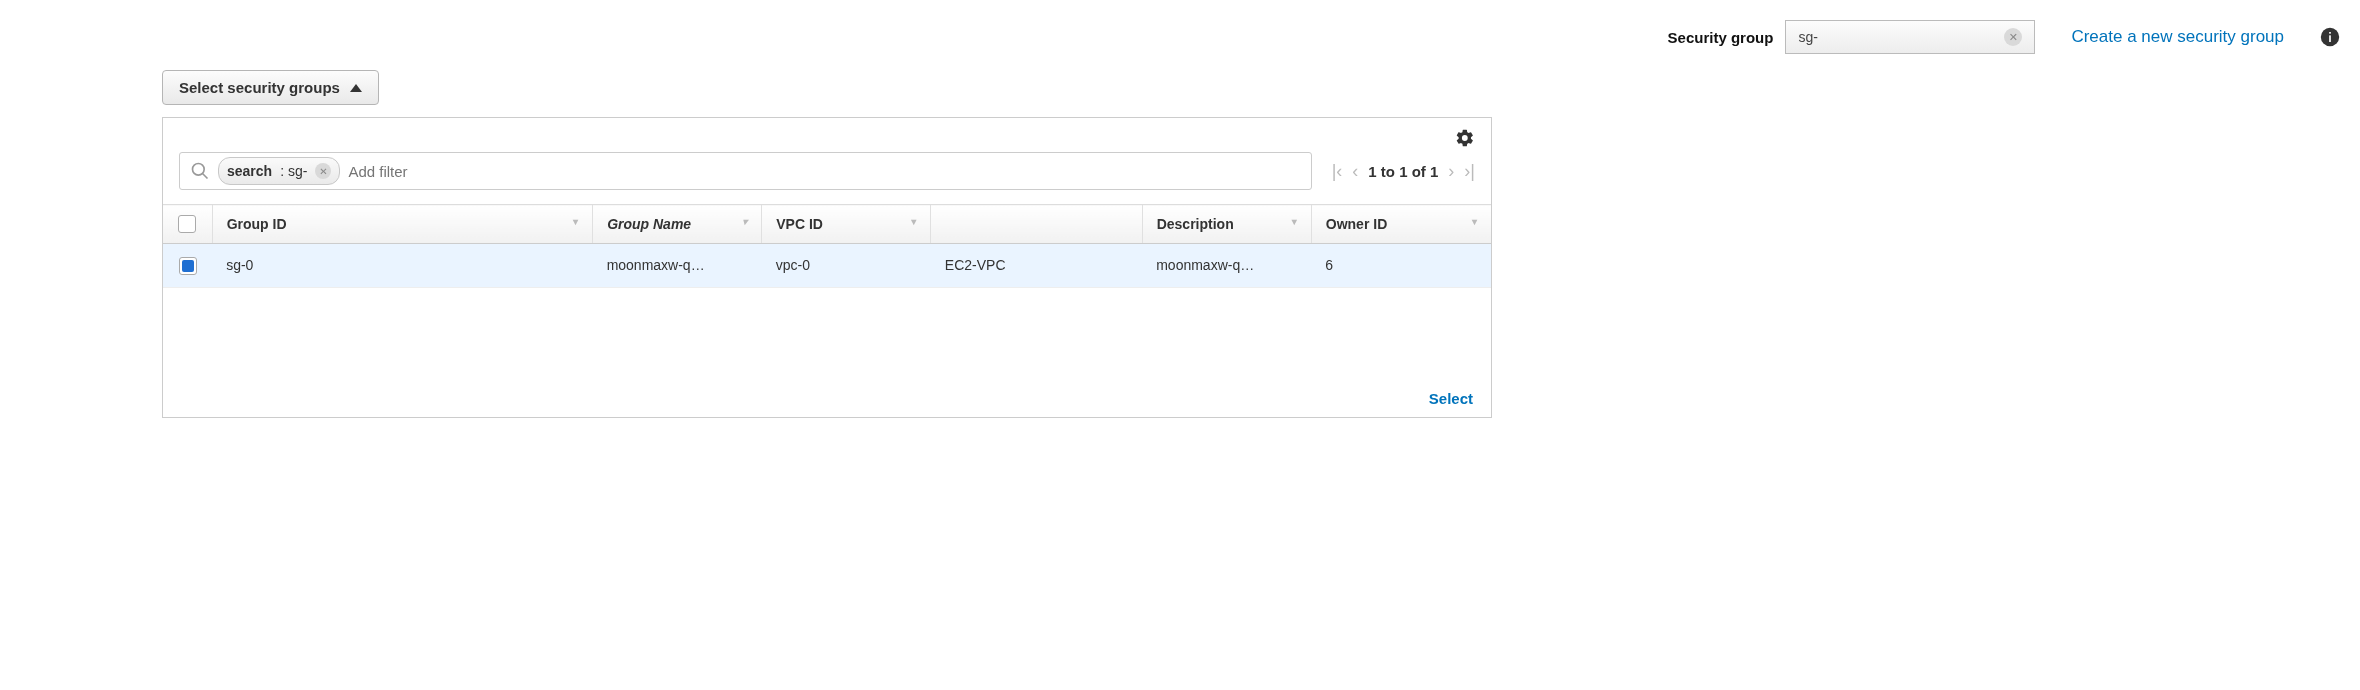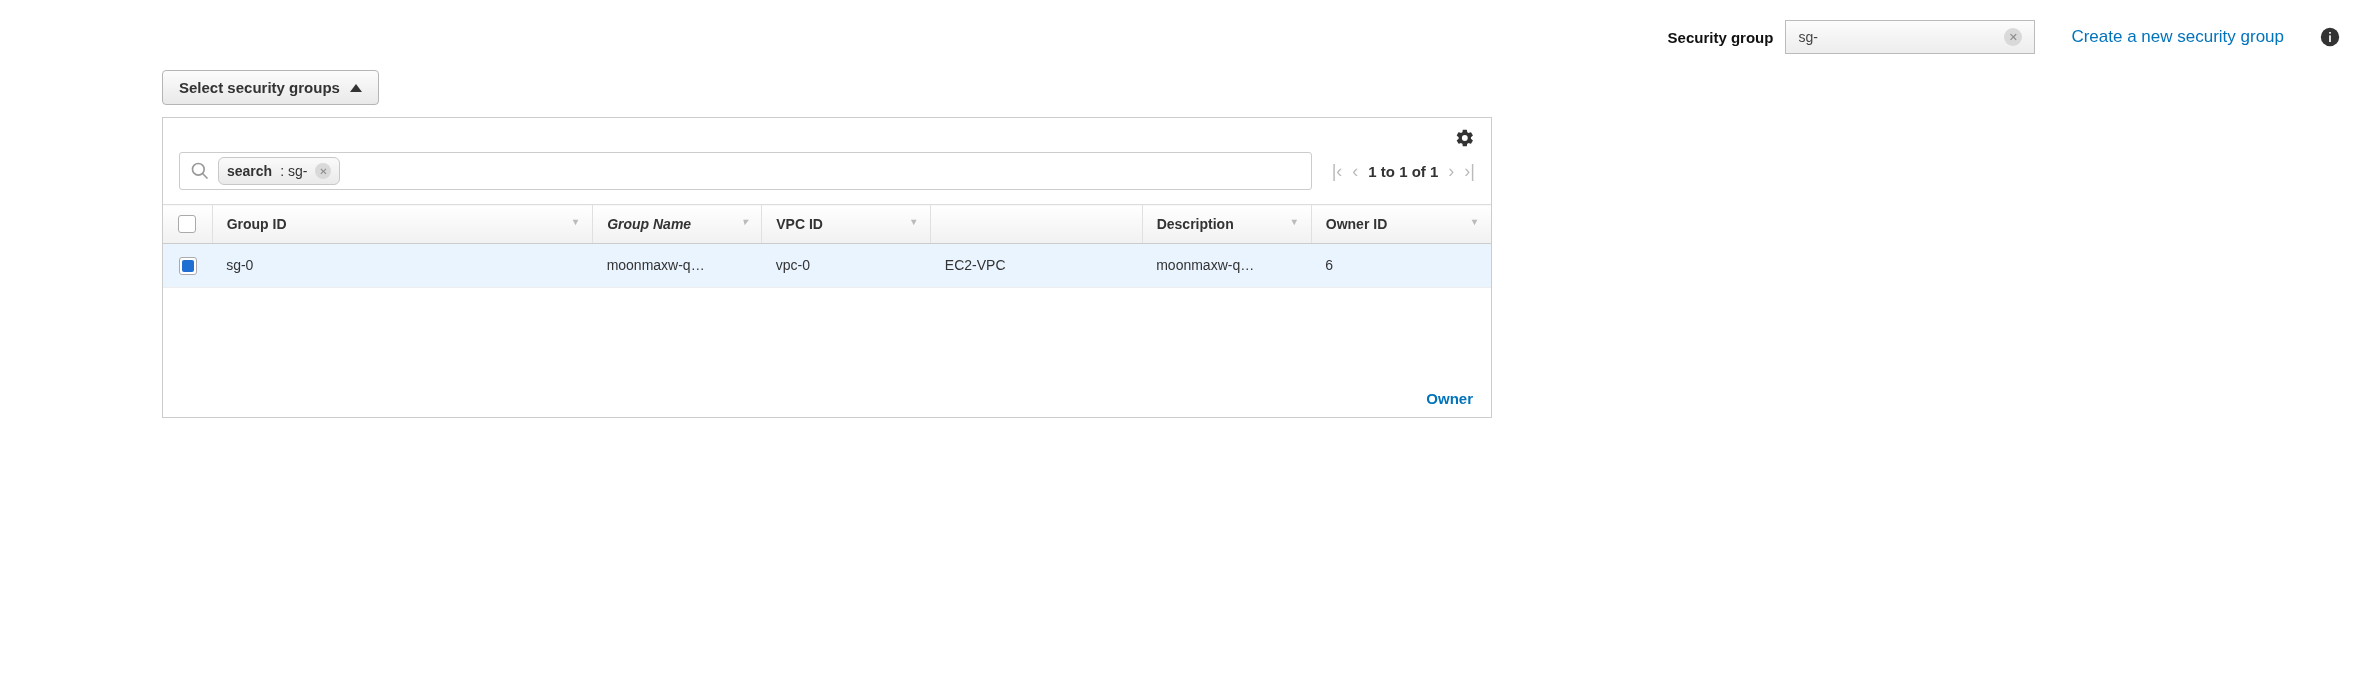--- a/index.html
+++ b/index.html
@@ -116,21 +116,21 @@
       width: 20px; height: 20px;
       color: #999;
       flex-shrink: 0;
       margin-left: 4px;
     }
     .filter-tag {
       display: inline-flex;
       align-items: center;
       background: linear-gradient(#fafafa, #eaeaea);
       border: 1px solid #c8c8c8;
-      border-radius: 6px;
+      border-radius: 12px;
       padding: 3px 8px;
       font-size: 14px;
       gap: 8px;
       height: 28px;
     }
     .filter-tag .key { font-weight: bold; }
     .filter-tag .clear {
       width: 16px; height: 16px; border-radius: 50%;
       background: #d9d9d9;
       display: flex; align-items: center; justify-content: center;
@@ -274,20 +274,21 @@
         <svg viewBox="0 0 24 24" width="20" height="20" fill="none" stroke="currentColor" stroke-width="2">
             <circle cx="10" cy="10" r="7"></circle>
             <line x1="21" y1="21" x2="15" y2="15"></line>
           </svg>
       </span>
       <span class="filter-tag">
         <span class="key">search</span>
         <span>: sg-</span>
         <span class="clear">✕</span>
       </span>
+      <input class="add-filter" style="border: none; outline: none; background: transparent; font-size: 15px;" placeholder="Add filter">
     </div>
     <div class="pager">
       <span class="nav">|‹</span>
       <span class="nav">‹</span>
       <span class="active">1 to 1 of 1</span>
       <span class="nav">›</span>
       <span class="nav">›|</span>
     </div>
   </div>
 
@@ -335,18 +336,18 @@
           <td>moonmaxw-q…</td>
           <td>6</td>
         </tr>
       </tbody>
     </table>
   </div>
 
   <div style="height:90px;"></div>
 
   <div class="panel-footer">
-    <span class="close-link">Owner</span>
+    <span class="close-link">Select</span>
   </div>
 </div>
 
 
 
 
 </body></html>

